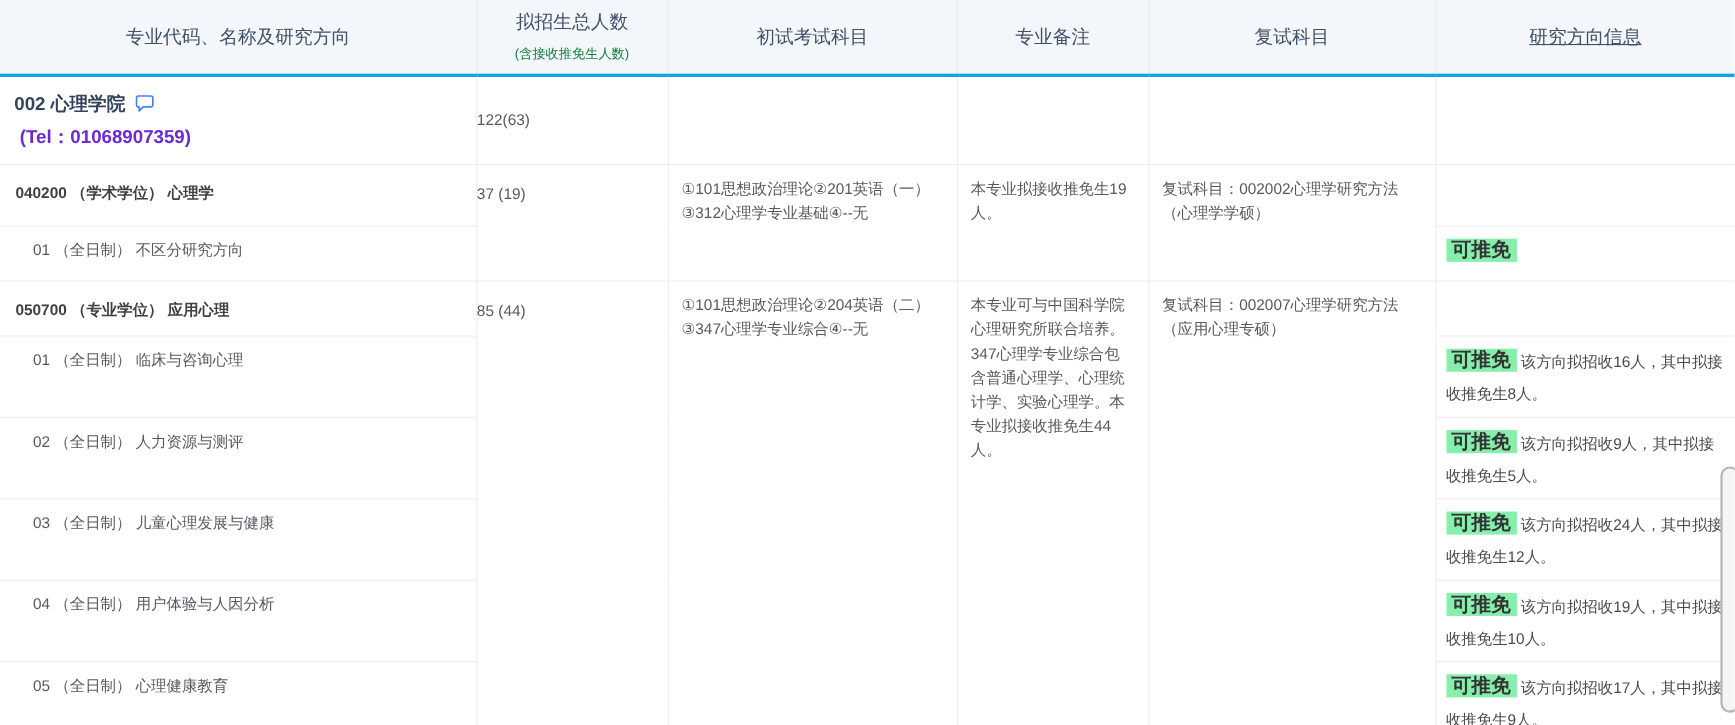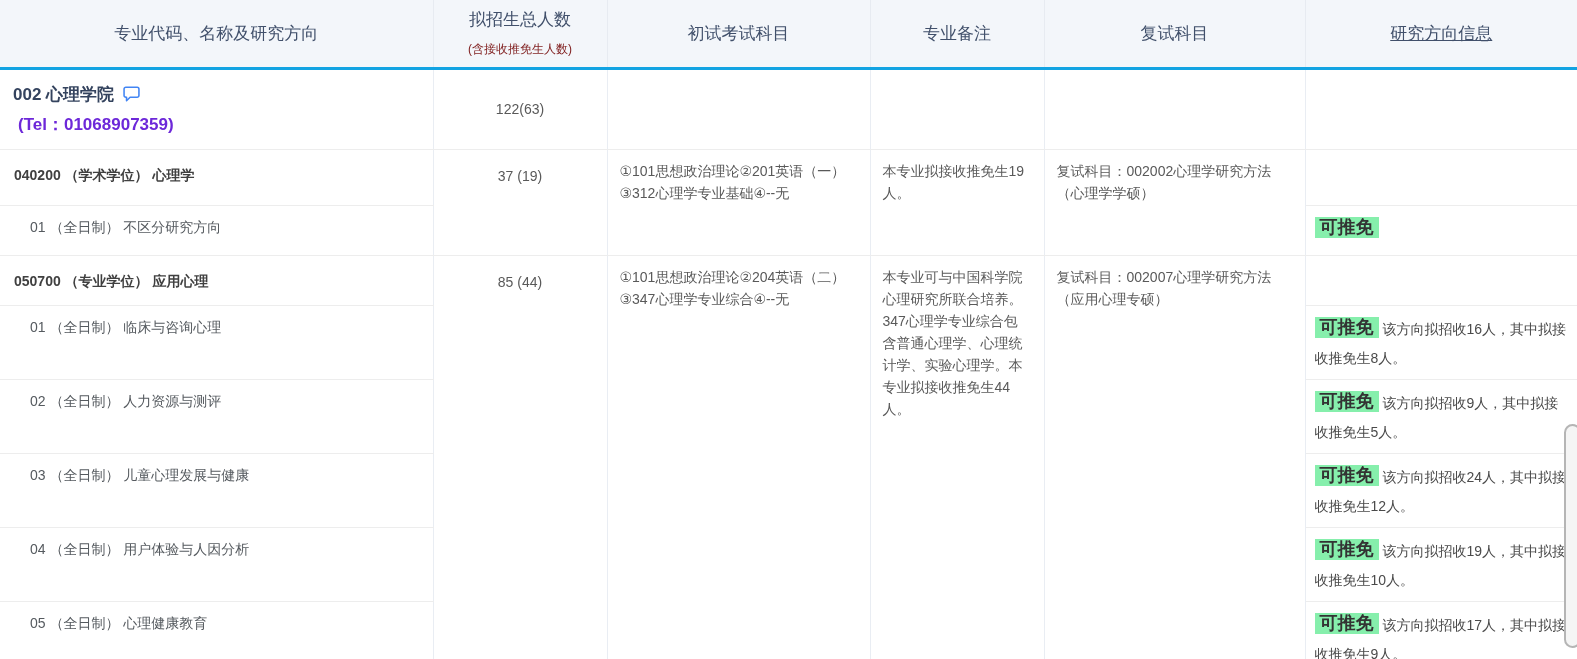--- a/index.html
+++ b/index.html
@@ -28,21 +28,21 @@
     background: #f3f6fa;
     border-bottom: 3px solid #12a3e2;
     border-right: 1px solid #e7ebf1;
     font-size: 17px;
     font-weight: normal;
     color: #41506b;
     text-align: center;
     vertical-align: middle;
   }
   thead th:last-child { border-right: none; text-decoration: underline; }
-  .h-sub { font-size: 12px; color: #7f1d1d; margin-top: 10px; text-align: center; }
+  .h-sub { font-size: 12px; color: #15803d; margin-top: 10px; text-align: center; }
 
   td {
     border-right: 1px solid #e9edf3;
     border-bottom: 1px solid #ededed;
     font-size: 14px;
     color: #595959;
     vertical-align: top;
     background: #fff;
   }
   td:last-child { border-right: none; }
@@ -65,21 +65,21 @@
   td.section {
     font-weight: bold; color: #404040;
     padding: 17px 10px 0 14px;
   }
   td.subrow {
     color: #555a5f;
     padding: 13px 10px 0 30px;
     margin-top: 10px;
   }
   td.num {
-    text-align: center; color: #595959;
+    color: #595959;
   }
   td.num.middle { vertical-align: middle; }
   td.num.top { padding-top: 18px; }
   td.cell {
     padding: 10px 12px 8px 12px;
     line-height: 22px;
     color: #595959;
   }
   td.dir {
     padding: 9px 10px 6px 9px;

